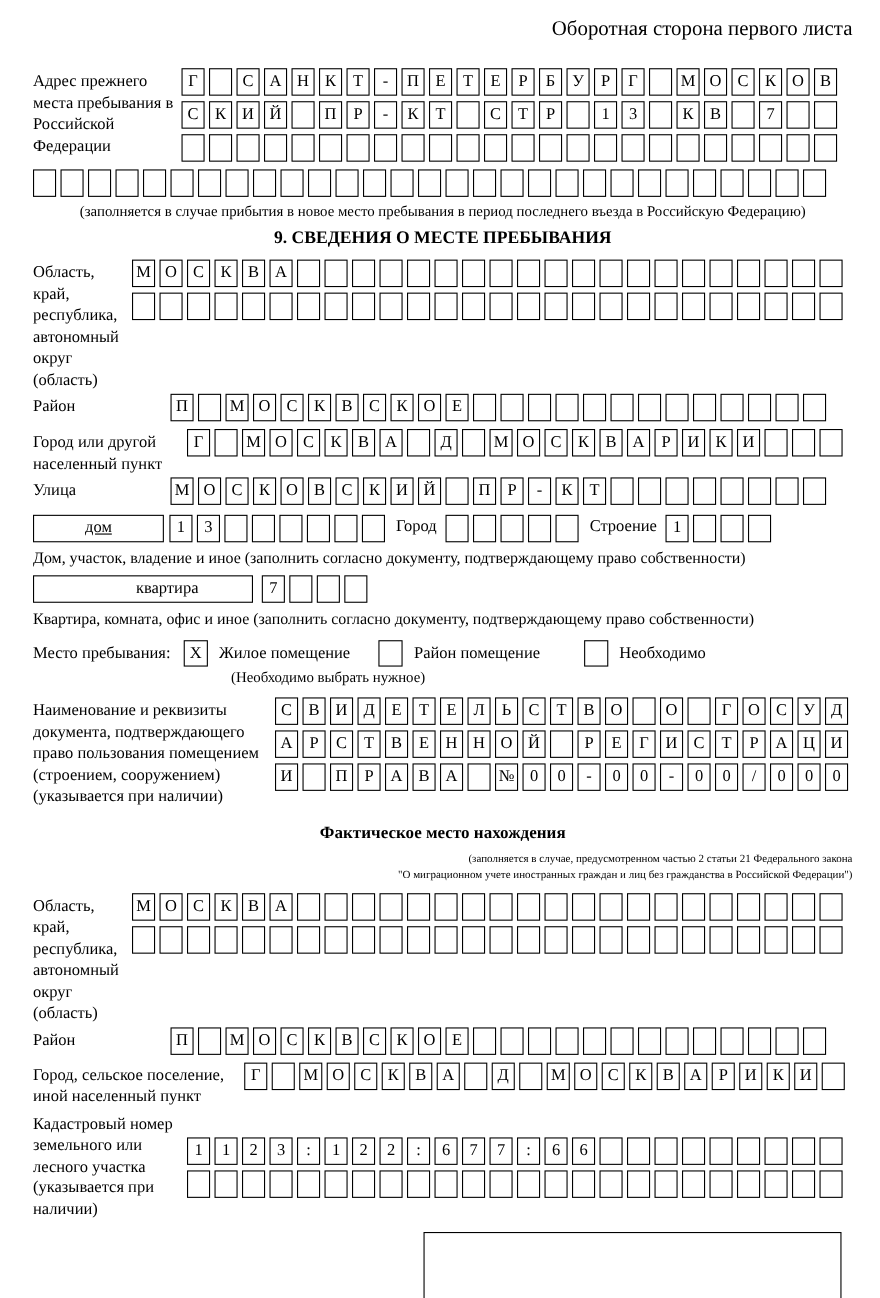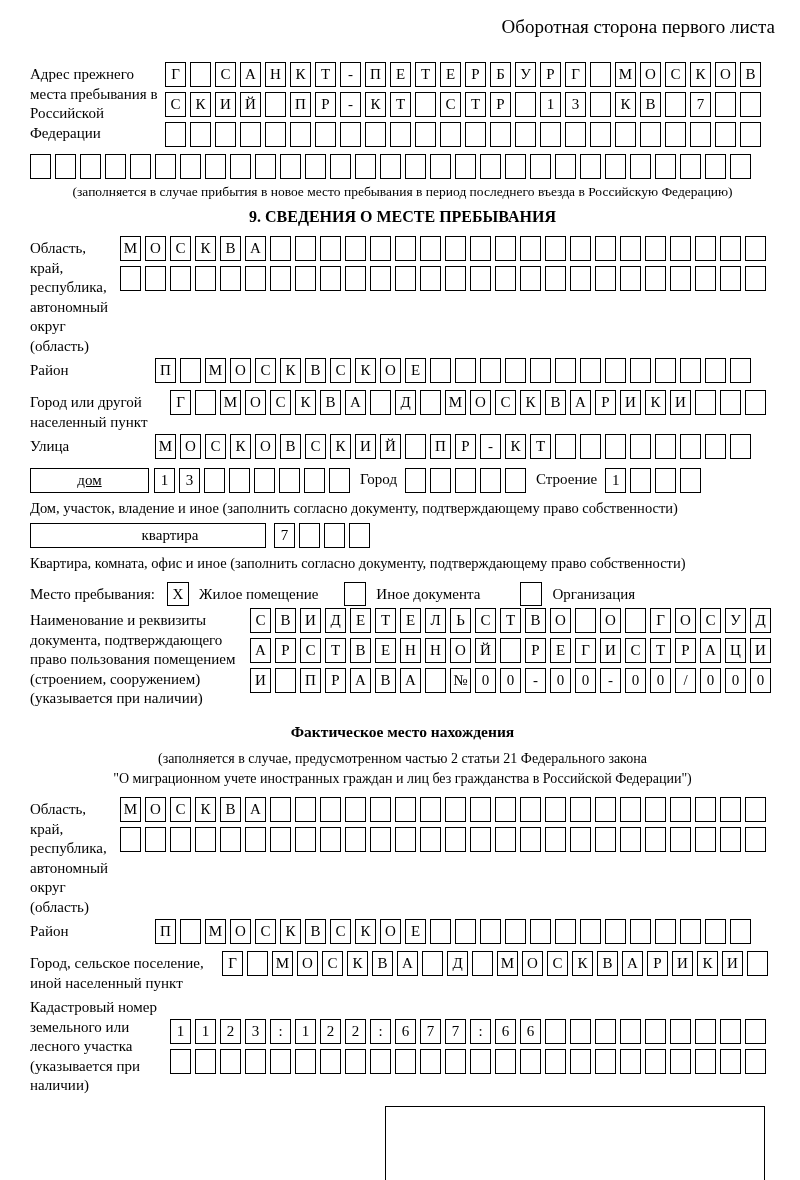--- a/index.html
+++ b/index.html
@@ -12,21 +12,21 @@
   .lbl { font-size:15px; line-height:1.3; flex:none; padding-top:3px; }
   .cells { display:flex; gap:4px; margin-bottom:5px; }
   .cell { width:21px; height:25px; border:1.6px solid #000; flex:none;
           display:flex; align-items:center; justify-content:center;
           font-size:15px; line-height:1; }
   .note { font-size:13.5px; text-align:center; margin:2px 0 8px; }
   .note-left { font-size:14.5px; margin:2px 0 6px; }
 
   .sec-title { text-align:center; font-weight:bold; font-size:16px; margin:8px 0 10px; }
   .fact-title { text-align:center; font-weight:bold; font-size:15.5px; margin:14px 0 8px; }
-  .fact-note { text-align:center; font-size:14px; line-height:1.45; }
+  .fact-note { text-align:right; font-size:10px; line-height:1.45; }
 
   .label-box { border:1.6px solid #000; height:25px; flex:none;
                display:flex; align-items:center; justify-content:center; font-size:15px; }
   .inline-lbl { font-size:15px; padding:3px 8px 0 10px; flex:none; }
 
   .chk-row { display:flex; align-items:center; margin:10px 0 2px; font-size:15px; }
   .chk { width:22px; height:24px; border:1.6px solid #000; flex:none;
          display:flex; align-items:center; justify-content:center; font-size:15px; }
   .chk-lbl { padding:0 0 0 10px; }
   .chk-gap { width:26px; }
@@ -339,41 +339,42 @@
     <div class="cells">
         <div class="cell">1</div>
         <div class="cell"></div>
         <div class="cell"></div>
         <div class="cell"></div>
       </div>
   </div>
   <div class="note-left">Дом, участок, владение и иное (заполнить согласно документу, подтверждающему право собственности)</div>
 
   <div class="frow">
-    <div class="label-box" style="width:236px;padding-left:44px;">квартира</div>
+    <div class="label-box" style="width:200px;padding-left:44px;">квартира</div>
     <div class="cells" style="margin-left:8px;">
         <div class="cell">7</div>
         <div class="cell"></div>
         <div class="cell"></div>
         <div class="cell"></div>
       </div>
   </div>
   <div class="note-left">Квартира, комната, офис и иное (заполнить согласно документу, подтверждающему право собственности)</div>
 
   <div class="chk-row">
     <span>Место пребывания:</span>
     <span class="chk" style="margin-left:12px;">X</span>
     <span class="chk-lbl">Жилое помещение</span>
     <span class="chk-gap"></span>
     <span class="chk"></span>
-    <span class="chk-lbl">Иное документа</span>
+    <span class="chk-lbl">Район помещение</span>
     <span class="chk-gap" style="width:40px;"></span>
     <span class="chk"></span>
-    <span class="chk-lbl">Организация</span>
-  </div>
+    <span class="chk-lbl">Необходимо</span>
+  </div>
+  <div class="note" style="text-align:left; margin:2px 0 10px 180px;">(Необходимо выбрать нужное)</div>
 
   <div class="frow">
     <div class="lbl w220">Наименование и реквизиты документа, подтверждающего право пользования помещением (строением, сооружением) (указывается при наличии)</div>
     <div>
       <div class="cells">
           <div class="cell">С</div>
           <div class="cell">В</div>
           <div class="cell">И</div>
           <div class="cell">Д</div>
           <div class="cell">Е</div>

